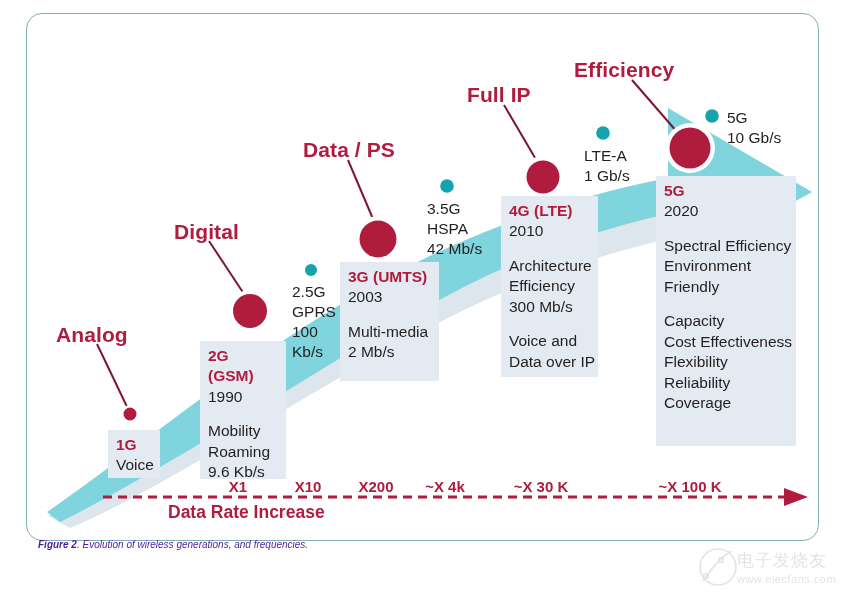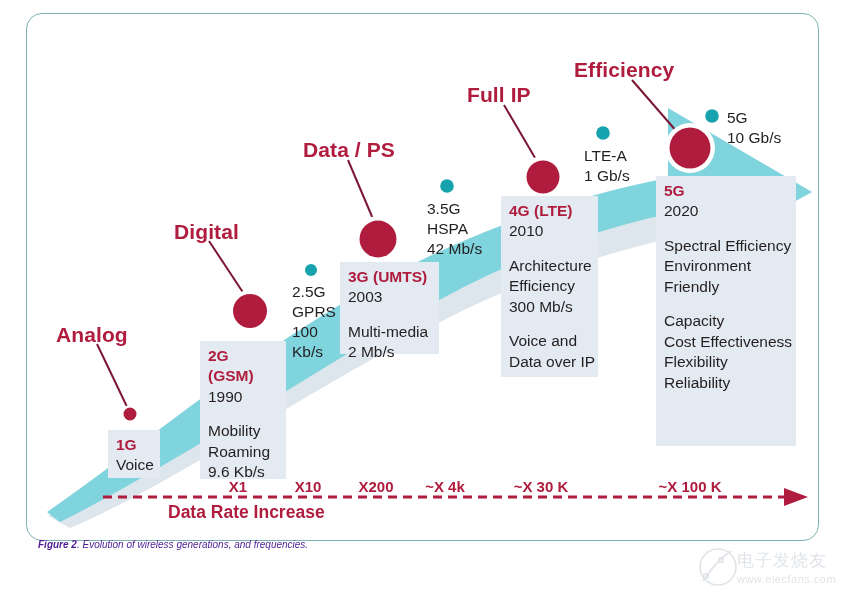--- a/index.html
+++ b/index.html
@@ -157,21 +157,21 @@
 
 <div class="infobox" style="left:200px;top:341px;width:86px;height:138px;">
   <span class="gen">2G (GSM)</span>
   <span class="yr">1990</span>
   <span class="spacer"></span>
   <span class="ln">Mobility</span>
   <span class="ln">Roaming</span>
   <span class="ln">9.6 Kb/s</span>
 </div>
 
-<div class="infobox" style="left:340px;top:262px;width:99px;height:92px;">
+<div class="infobox" style="left:340px;top:262px;width:99px;height:119px;">
   <span class="gen">3G (UMTS)</span>
   <span class="yr">2003</span>
   <span class="spacer"></span>
   <span class="ln">Multi-media</span>
   <span class="ln">2 Mb/s</span>
 </div>
 
 <div class="infobox" style="left:501px;top:196px;width:97px;height:181px;">
   <span class="gen">4G (LTE)</span>
   <span class="yr">2010</span>
@@ -189,20 +189,21 @@
   <span class="yr">2020</span>
   <span class="spacer"></span>
   <span class="ln">Spectral Efficiency</span>
   <span class="ln">Environment</span>
   <span class="ln">Friendly</span>
   <span class="spacer"></span>
   <span class="ln">Capacity</span>
   <span class="ln">Cost Effectiveness</span>
   <span class="ln">Flexibility</span>
   <span class="ln">Reliability</span>
+  <span class="ln">Coverage</span>
 </div>
 
 <div class="nodelabel" style="left:292px;top:282px;">
   <span>2.5G</span>
   <span>GPRS</span>
   <span>100</span>
   <span>Kb/s</span>
 </div>
 
 <div class="nodelabel" style="left:427px;top:199px;">

